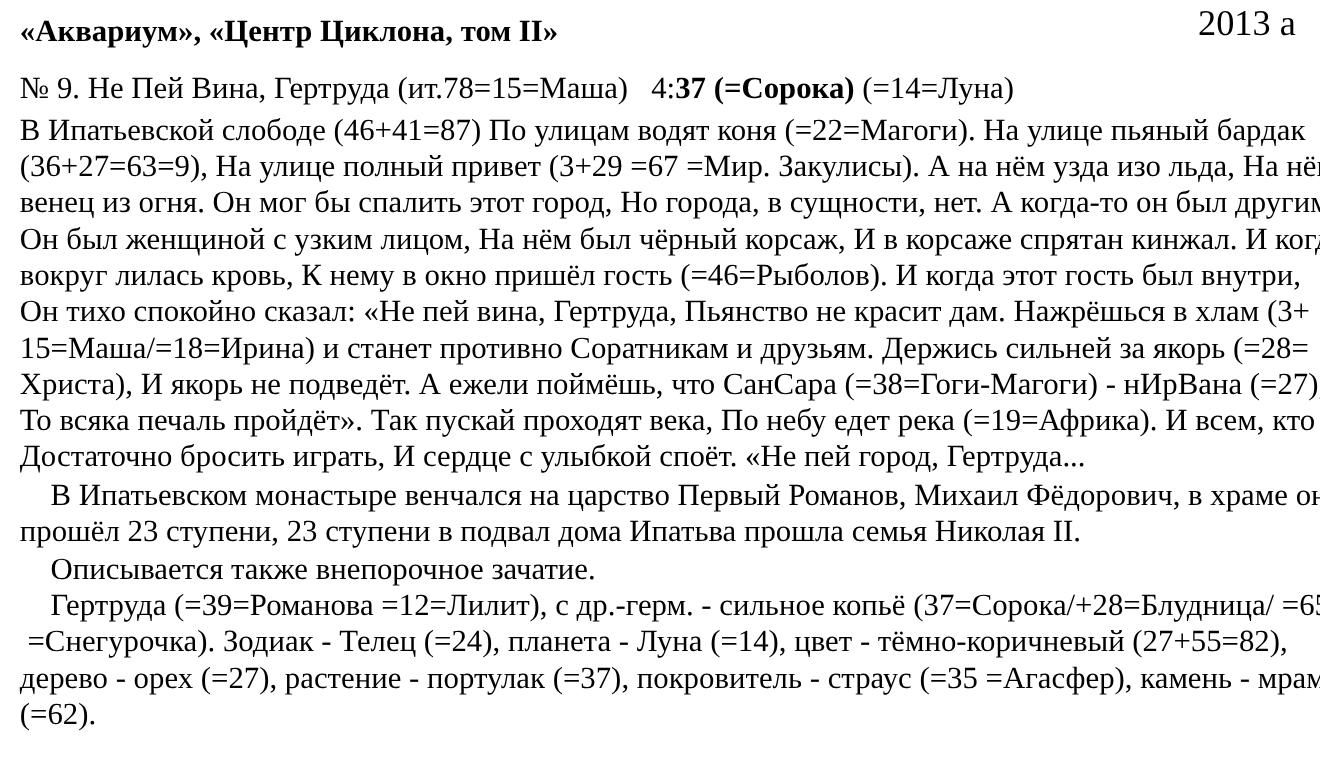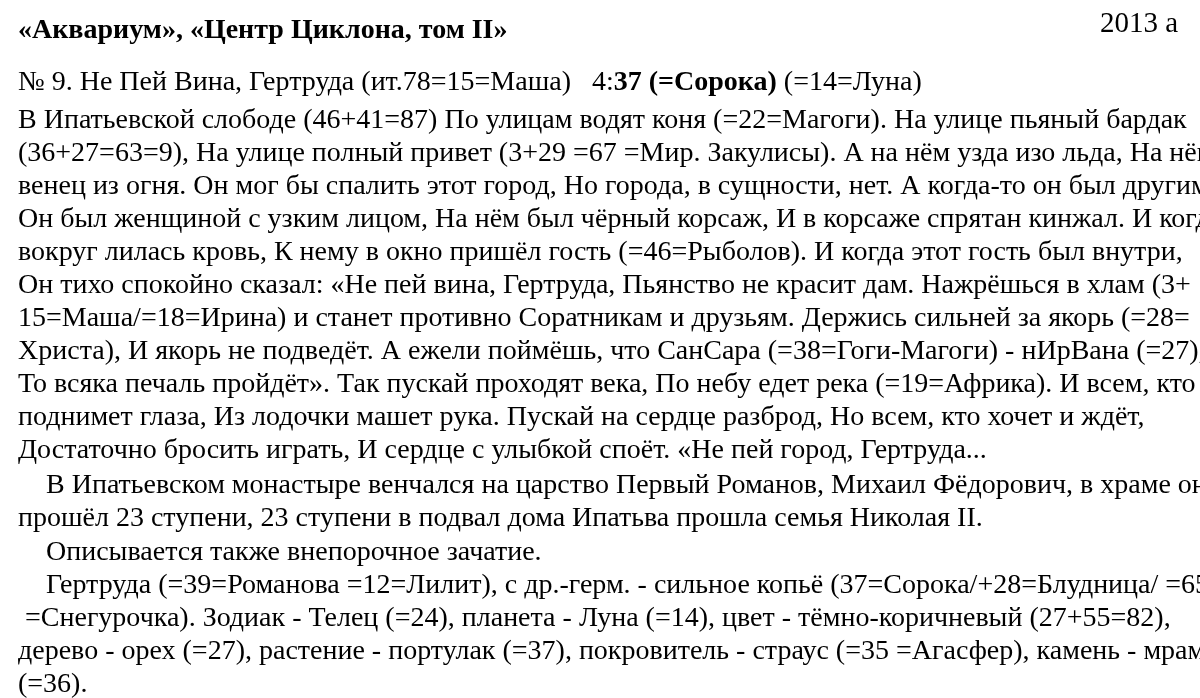--- a/index.html
+++ b/index.html
@@ -21,21 +21,21 @@
     height: 698px;
     padding: 12px 18px 0 18px;
     box-sizing: border-box;
     font-size: 28px;
     line-height: 33px;
   }
   .corner-label {
     position: absolute;
     top: 6px;
     right: 22px;
-    font-size: 29px;
+    font-size: 33px;
     line-height: 33px;
     white-space: pre;
   }
   .doc-title {
     font-weight: bold;
     white-space: pre;
     margin-bottom: 19px;
   }
   .song-line {
     white-space: pre;
@@ -64,33 +64,32 @@
   <div class="para para-1">
     <div class="line">В Ипатьевской слободе (46+41=87) По улицам водят коня (=22=Магоги). На улице пьяный бардак</div>
     <div class="line">(36+27=63=9), На улице полный привет (3+29 =67 =Мир. Закулисы). А на нём узда изо льда, На нём</div>
     <div class="line">венец из огня. Он мог бы спалить этот город, Но города, в сущности, нет. А когда-то он был другим:</div>
     <div class="line">Он был женщиной с узким лицом, На нём был чёрный корсаж, И в корсаже спрятан кинжал. И когда</div>
     <div class="line">вокруг лилась кровь, К нему в окно пришёл гость (=46=Рыболов). И когда этот гость был внутри,</div>
     <div class="line">Он тихо спокойно сказал: «Не пей вина, Гертруда, Пьянство не красит дам. Нажрёшься в хлам (3+</div>
     <div class="line">15=Маша/=18=Ирина) и станет противно Соратникам и друзьям. Держись сильней за якорь (=28=</div>
     <div class="line">Христа), И якорь не подведёт. А ежели поймёшь, что СанСара (=38=Гоги-Магоги) - нИрВана (=27),</div>
     <div class="line">То всяка печаль пройдёт». Так пускай проходят века, По небу едет река (=19=Африка). И всем, кто</div>
-    <div class="line">поднимет глаза, Из лодочки машет рука. Пускай на сердце разброд, Но всем, кто хочет и ждёт,</div>
     <div class="line">Достаточно бросить играть, И сердце с улыбкой споёт. «Не пей город, Гертруда...</div>
   </div>
 
   <div class="para para-2">
     <div class="line indent">В Ипатьевском монастыре венчался на царство Первый Романов, Михаил Фёдорович, в храме он</div>
     <div class="line">прошёл 23 ступени, 23 ступени в подвал дома Ипатьва прошла семья Николая II.</div>
   </div>
 
   <div class="para para-3">
     <div class="line indent">Описывается также внепорочное зачатие.</div>
   </div>
 
   <div class="para para-4">
     <div class="line indent">Гертруда (=39=Романова =12=Лилит), с др.-герм. - сильное копьё (37=Сорока/+28=Блудница/ =65</div>
     <div class="line"> =Снегурочка). Зодиак - Телец (=24), планета - Луна (=14), цвет - тёмно-коричневый (27+55=82),</div>
     <div class="line">дерево - орех (=27), растение - портулак (=37), покровитель - страус (=35 =Агасфер), камень - мрамор</div>
-    <div class="line">(=36).</div>
+    <div class="line">(=62).</div>
   </div>
 
 </div>
 
 </body></html>

